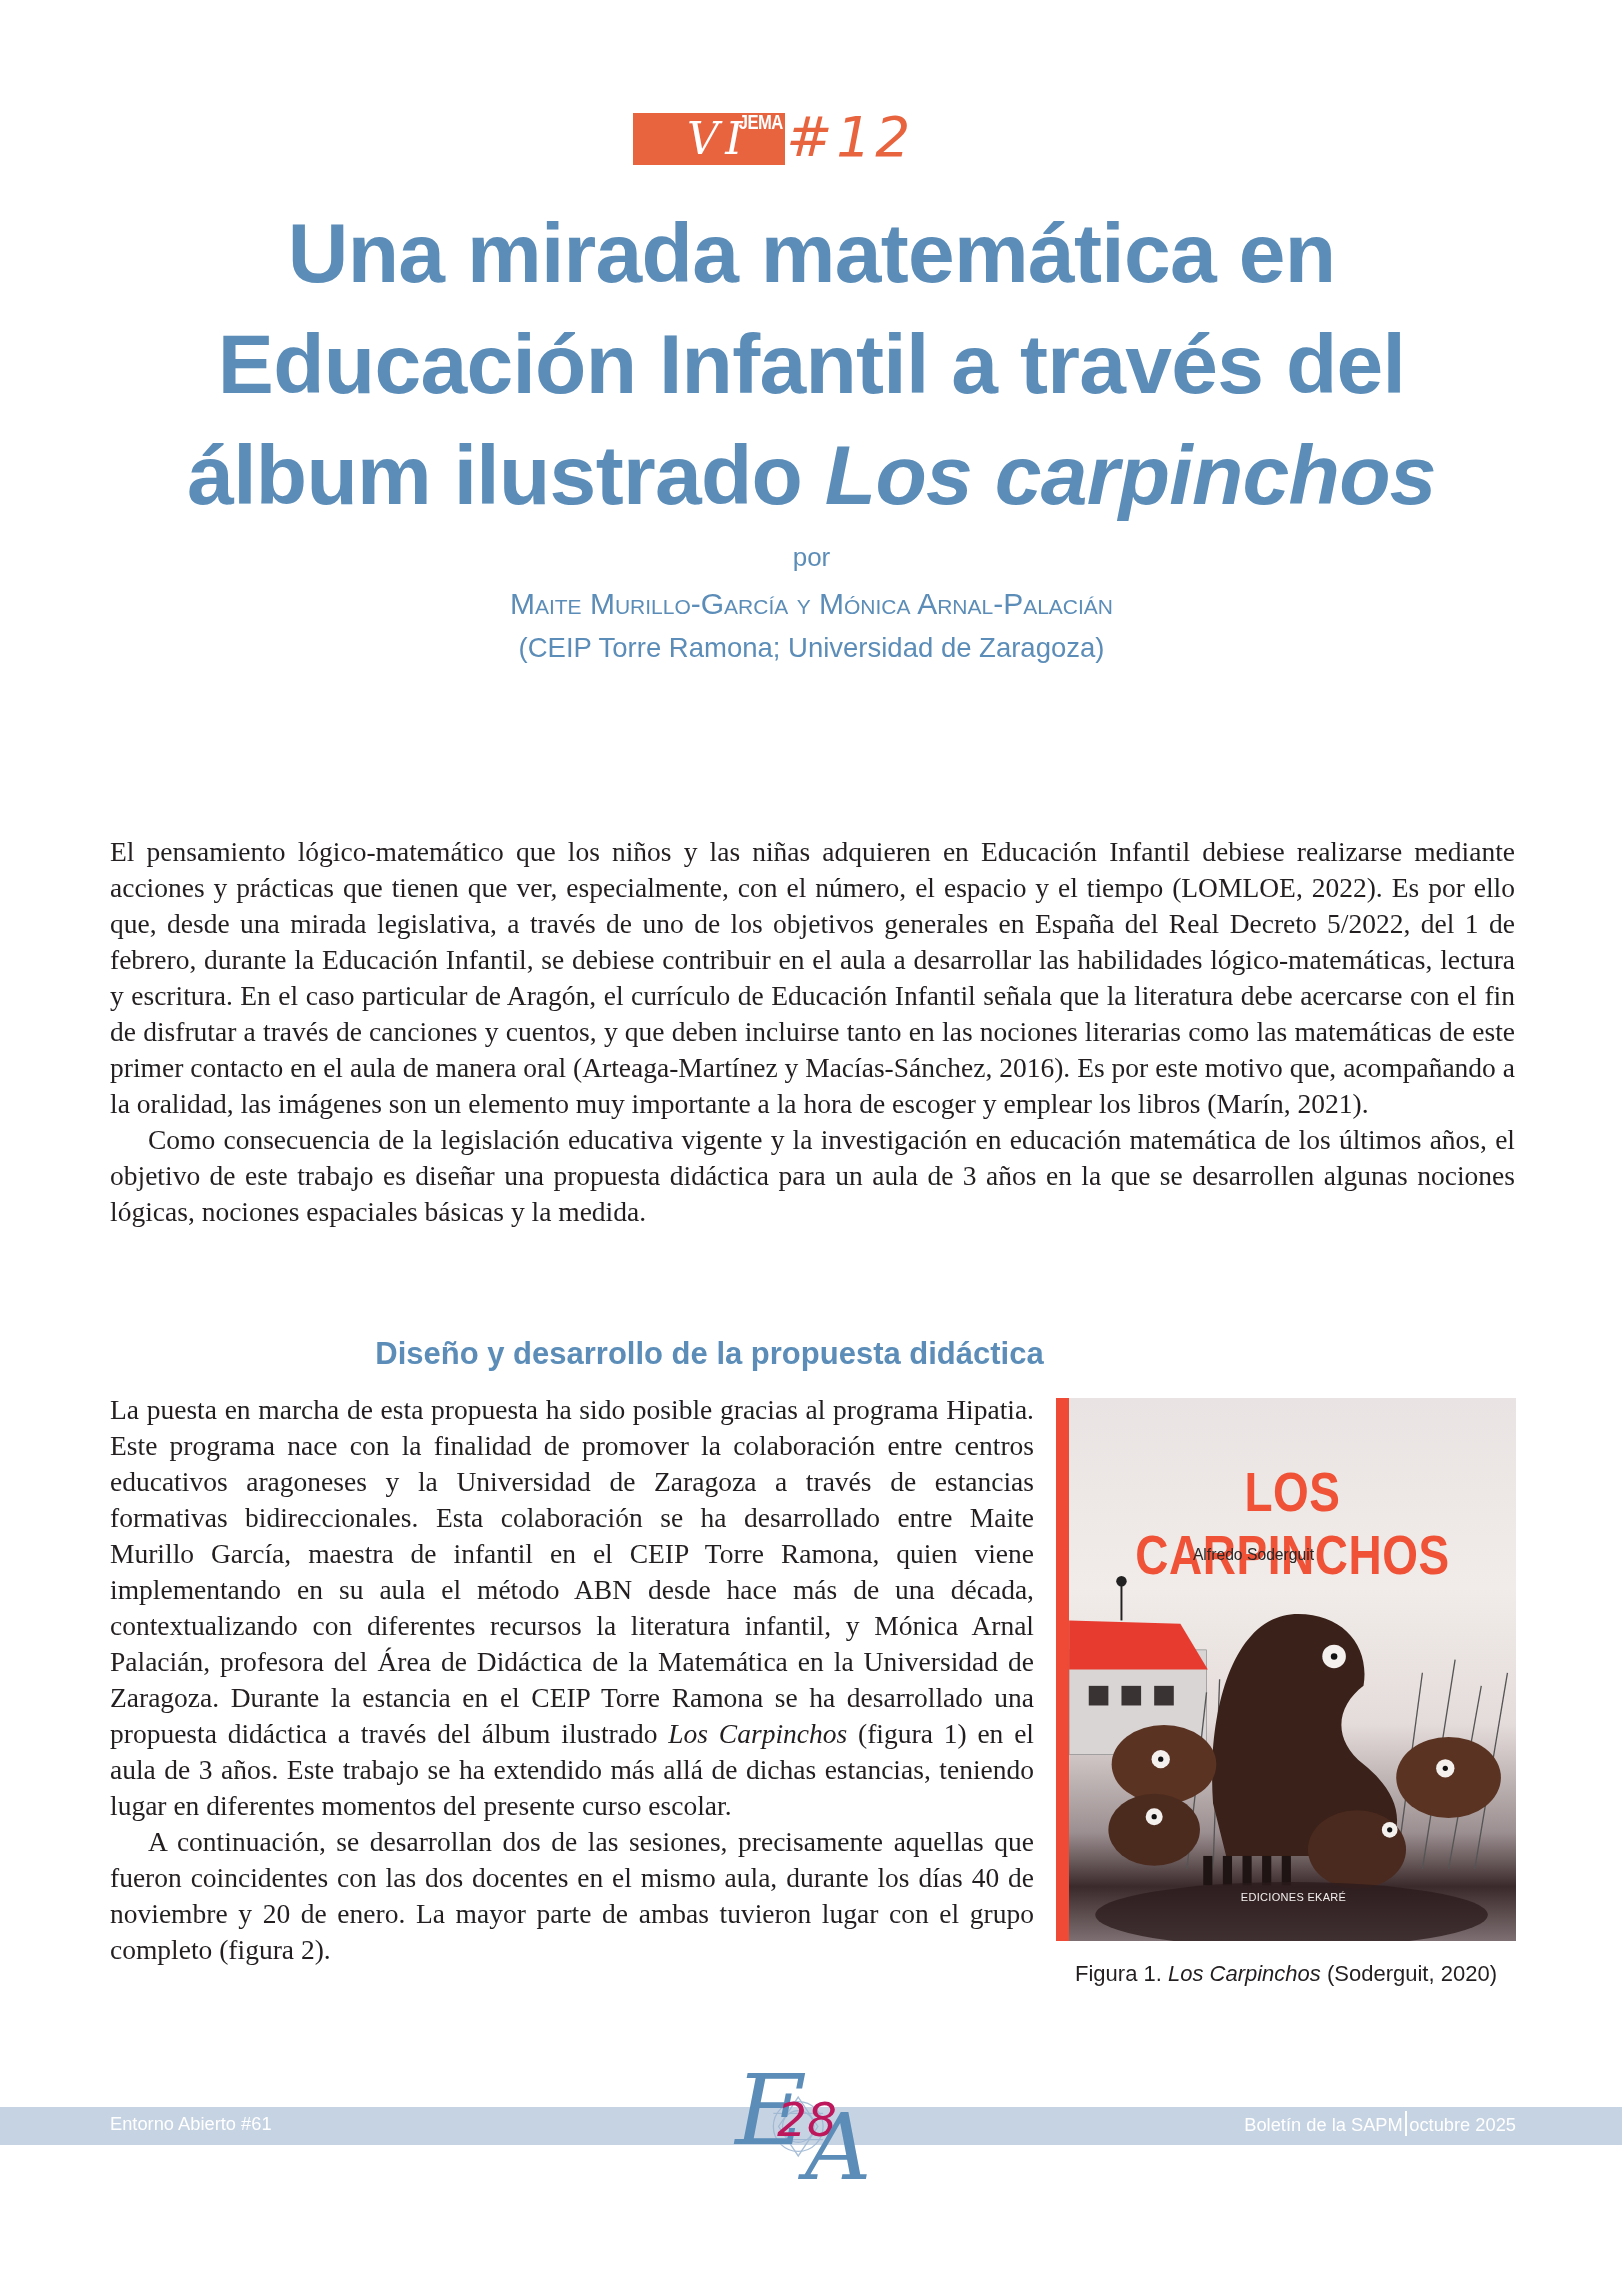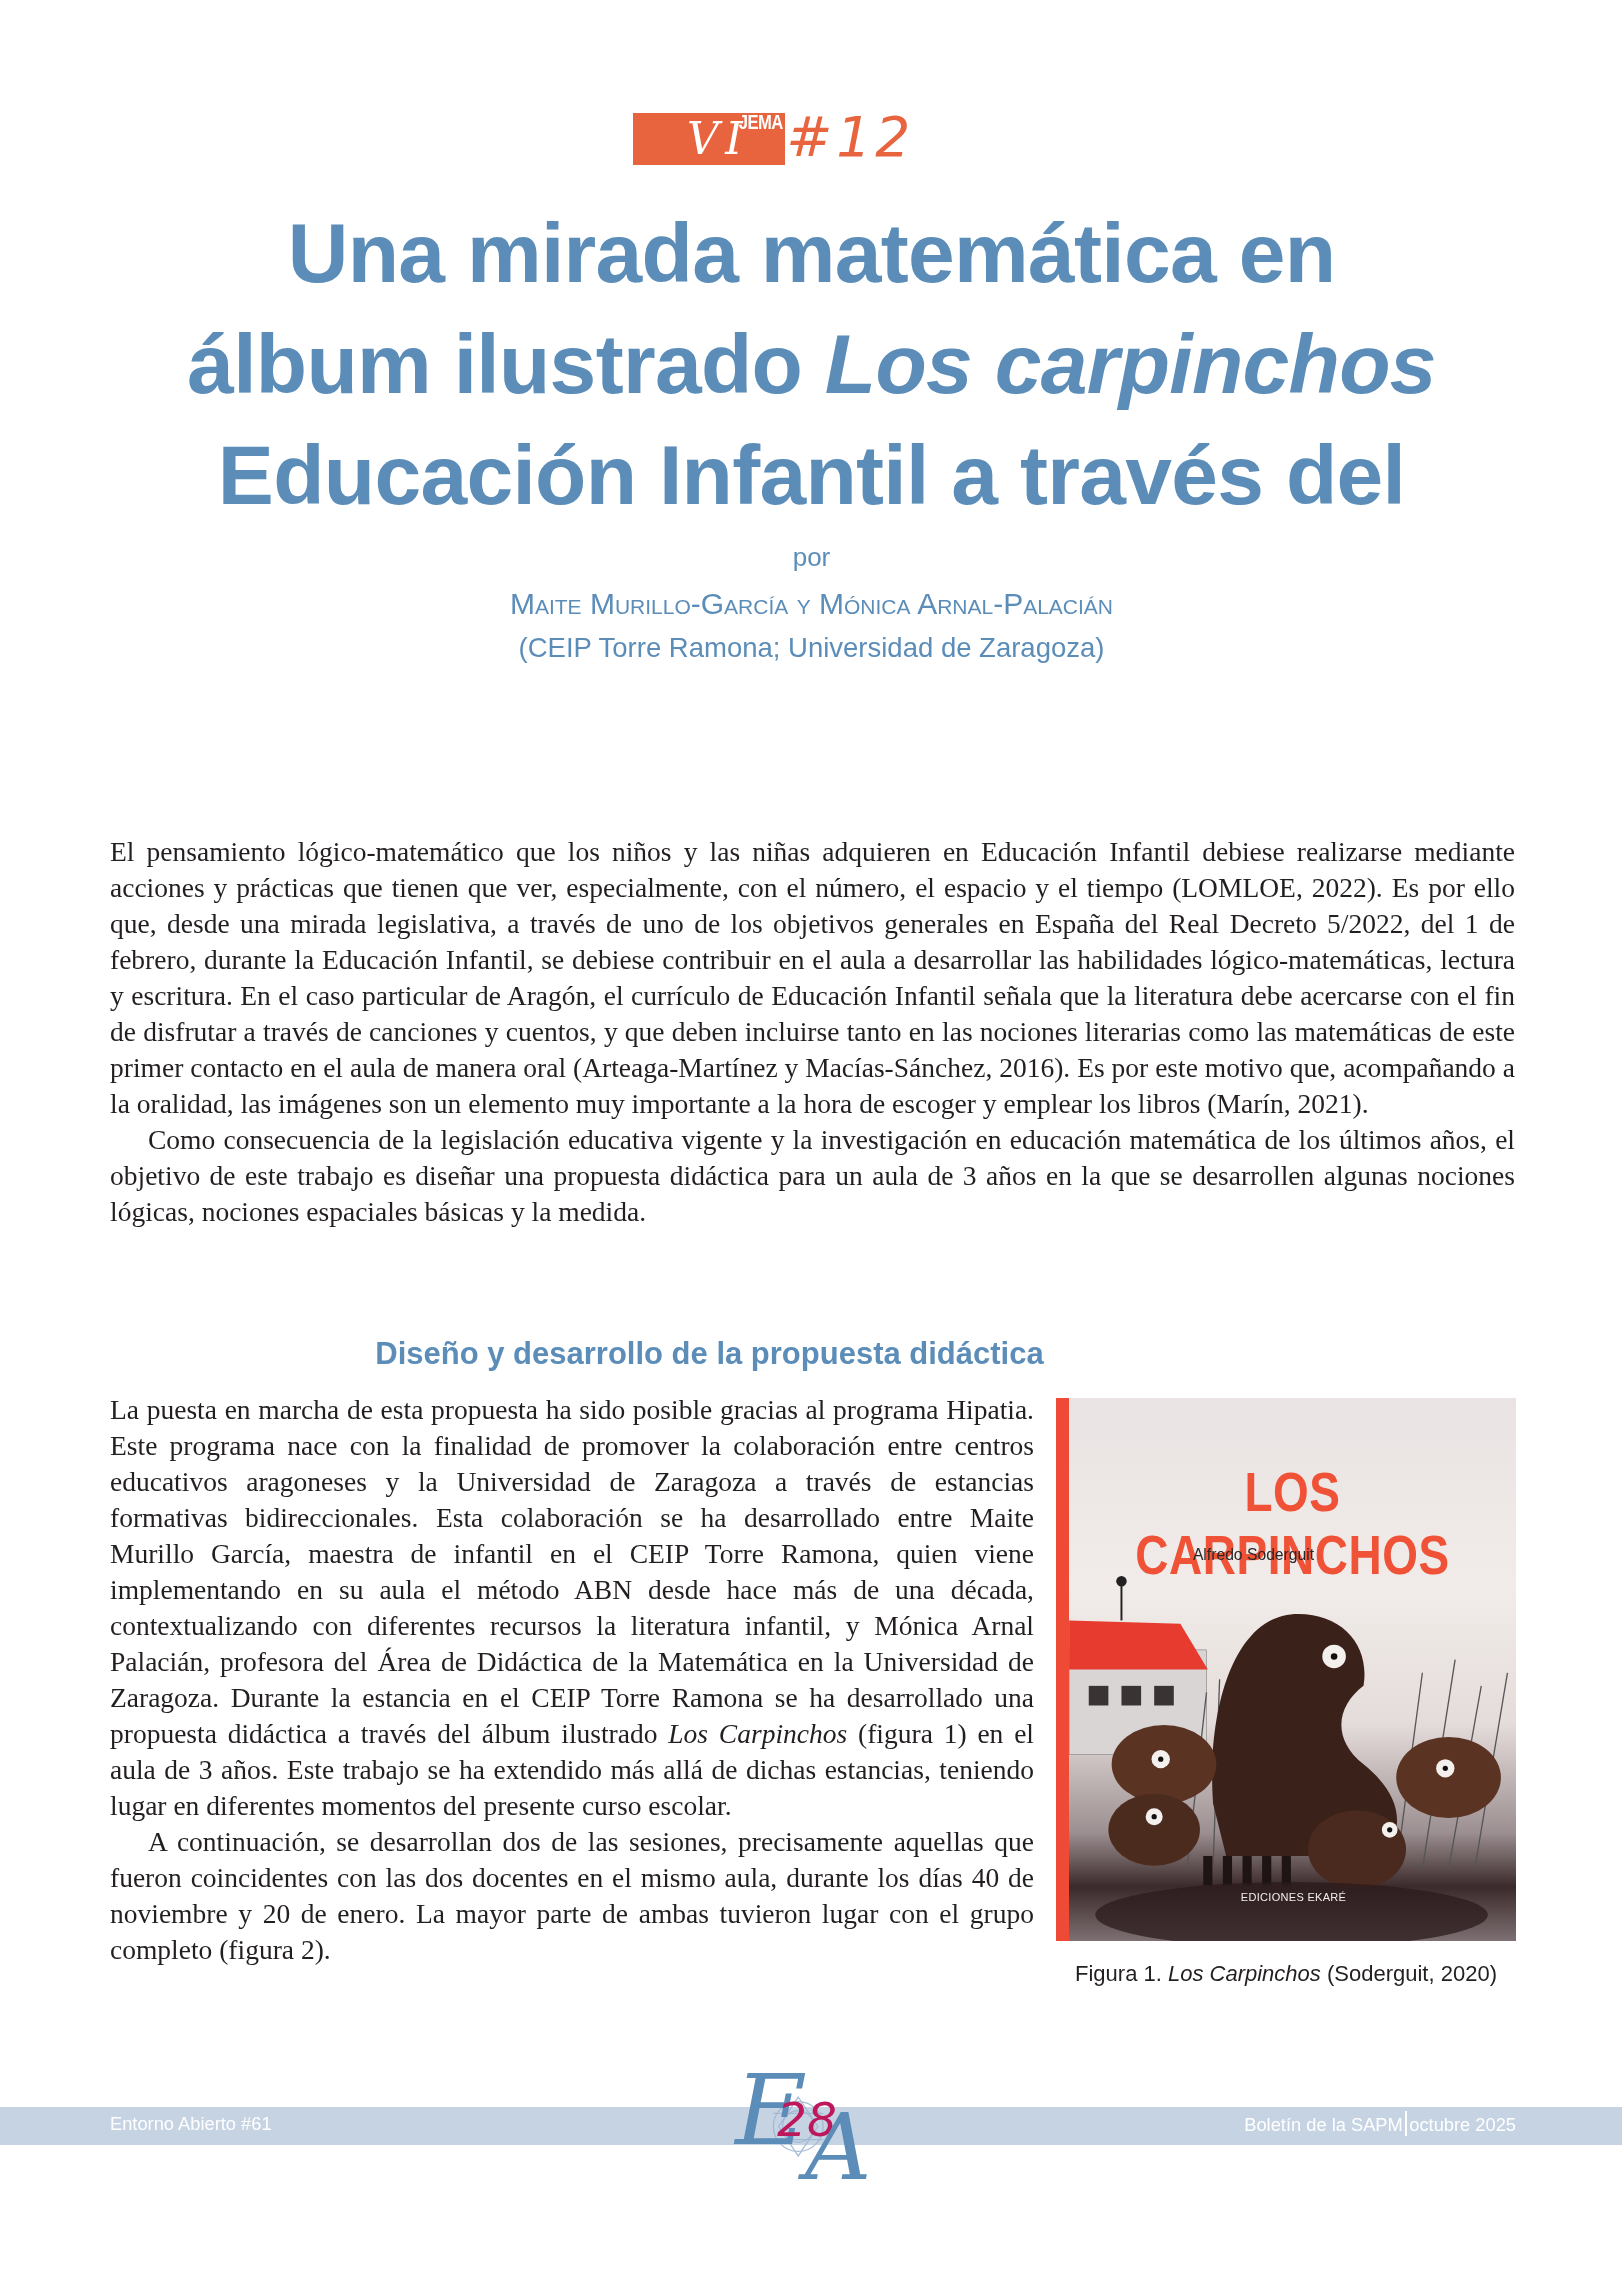--- a/index.html
+++ b/index.html
@@ -53,22 +53,22 @@
 <div class="badge-wrap">
   <div class="badge-box">
     <span class="badge-vi">VI</span>
     <span class="badge-jema">JEMA</span>
   </div>
   <span class="badge-num">#12</span>
 </div>
 
 <h1 class="title" style="margin:0;">
   <span class="line">Una mirada matemática en</span>
+  <span class="line">Educación Infantil a través del</span>
   <span class="line"><span>álbum ilustrado </span><em>Los carpinchos</em></span>
-  <span class="line">Educación Infantil a través del</span>
 </h1>
 
 <div class="byline by-por">por</div>
 <div class="byline by-authors">Maite Murillo-García y Mónica Arnal-Palacián</div>
 <div class="byline by-affil">(CEIP Torre Ramona; Universidad de Zaragoza)</div>
 
 <div class="body-text">
   <p>El pensamiento lógico-matemático que los niños y las niñas adquieren en Educación Infantil debiese realizarse mediante acciones y prácticas que tienen que ver, especialmente, con el número, el espacio y el tiempo (LOMLOE, 2022). Es por ello que, desde una mirada legislativa, a través de uno de los objetivos generales en España del Real Decreto 5/2022, del 1 de febrero, durante la Educación Infantil, se debiese contribuir en el aula a desarrollar las habilidades lógico-matemáticas, lectura y escritura. En el caso particular de Aragón, el currículo de Educación Infantil señala que la literatura debe acercarse con el fin de disfrutar a través de canciones y cuentos, y que deben incluirse tanto en las nociones literarias como las matemáticas de este primer contacto en el aula de manera oral (Arteaga-Martínez y Macías-Sánchez, 2016). Es por este motivo que, acompañando a la oralidad, las imágenes son un elemento muy importante a la hora de escoger y emplear los libros (Marín, 2021).</p>
   <p class="indent">Como consecuencia de la legislación educativa vigente y la investigación en educación matemática de los últimos años, el objetivo de este trabajo es diseñar una propuesta didáctica para un aula de 3 años en la que se desarrollen algunas nociones lógicas, nociones espaciales básicas y la medida.</p>
 </div>

